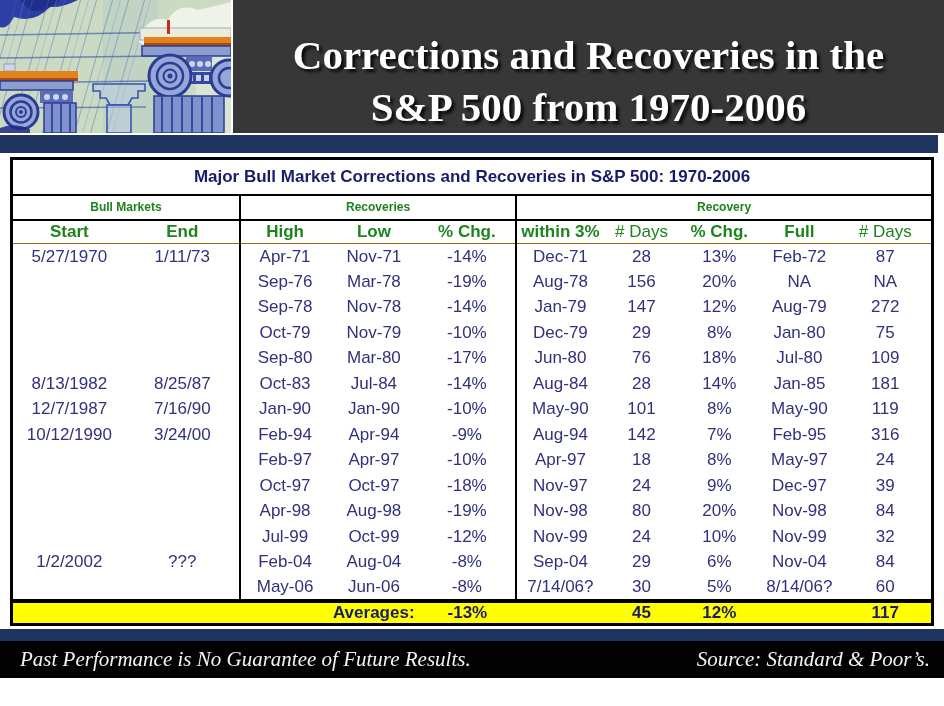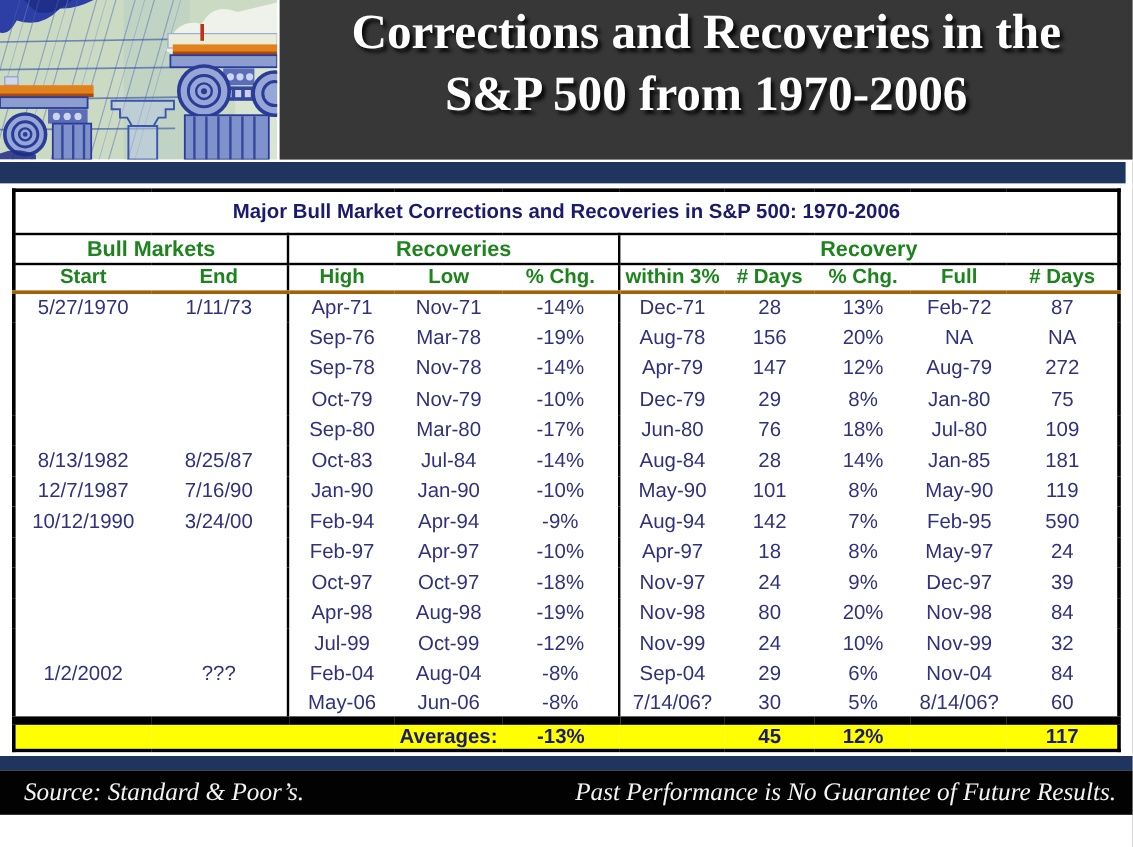--- a/index.html
+++ b/index.html
@@ -12,21 +12,21 @@
     font-family: "Liberation Sans", sans-serif;
   }
   
   .header { display: flex; height: 133px; width: 100%; }
   .artwork { width: 231px; height: 133px; flex: 0 0 auto; }
   .artwork svg { display: block; }
   .banner {
     flex: 1 1 auto; height: 133px;
     background: #373737;
     margin-left: 2px;
-    display: flex; flex-direction: column; justify-content: flex-start; align-items: center;
+    display: flex; flex-direction: column; justify-content: flex-end; align-items: center;
     text-align: center;
   }
   .banner .line {
     color: #ffffff;
     font-family: "Liberation Serif", serif;
     font-weight: bold;
     font-size: 41px;
     line-height: 52px;
     text-shadow: 3px 3px 3px #0b0b0b;
     white-space: nowrap;
@@ -53,41 +53,41 @@
     height: 36px;
     border-bottom: 2px solid #000000;
     color: #1b1b6b;
     font-size: 17px;
     font-weight: bold;
   }
   tr.t-groups th {
     height: 25px;
     border-bottom: 2px solid #000000;
     color: #1d841d;
-    font-size: 18px;
+    font-size: 12px;
     font-weight: bold;
   }
   tr.t-cols th {
     height: 24px;
-    border-bottom: 3px solid #a16207;
+    border-bottom: 1px solid #a16207;
     color: #1d841d;
     font-size: 17px;
     font-weight: bold;
   }
-  tr.t-cols th.reg { font-weight: bold; text-align: center; }
+  tr.t-cols th.reg { font-weight: normal; text-align: center; }
   tbody td {
     height: 25.5px;
     color: #31317d;
     font-size: 17px;
   }
   .div-r { border-right: 2px solid #000000; }
   tr.averages td {
     height: 23px;
     background: #ffff00;
-    border-top: 7px solid #000000;
+    border-top: 4px solid #000000;
     color: #1b1b6b;
     font-size: 17px;
     font-weight: bold;
   }
   tr.averages td.lbl { text-align: right; padding-right: 4px; }
   
   .gap-b { height: 3px; background: #ffffff; }
   .navy-strip { height: 12px; background: #1f3560; }
   .footer {
     height: 37px; background: #020202;
@@ -275,21 +275,21 @@
             <td>20%</td>
             <td>NA</td>
             <td>NA</td>
           </tr>
           <tr>
             <td></td>
             <td class="div-r"></td>
             <td>Sep-78</td>
             <td>Nov-78</td>
             <td class="div-r">-14%</td>
-            <td>Apr-79</td>
+            <td>Jan-79</td>
             <td>147</td>
             <td>12%</td>
             <td>Aug-79</td>
             <td>272</td>
           </tr>
           <tr>
             <td></td>
             <td class="div-r"></td>
             <td>Oct-79</td>
             <td>Nov-79</td>
@@ -339,21 +339,21 @@
           <tr>
             <td>10/12/1990</td>
             <td class="div-r">3/24/00</td>
             <td>Feb-94</td>
             <td>Apr-94</td>
             <td class="div-r">-9%</td>
             <td>Aug-94</td>
             <td>142</td>
             <td>7%</td>
             <td>Feb-95</td>
-            <td>590</td>
+            <td>316</td>
           </tr>
           <tr>
             <td></td>
             <td class="div-r"></td>
             <td>Feb-97</td>
             <td>Apr-97</td>
             <td class="div-r">-10%</td>
             <td>Apr-97</td>
             <td>18</td>
             <td>8%</td>
@@ -435,17 +435,17 @@
             <td>117</td>
           </tr>
       </tfoot>
     </table>
   </div>
 
   <div class="gap-b"></div>
   <div class="navy-strip"></div>
 
   <div class="footer">
+    <div class="ftxt">Past Performance is No Guarantee of Future Results.</div>
     <div class="ftxt">Source: Standard &amp; Poor’s.</div>
-    <div class="ftxt">Past Performance is No Guarantee of Future Results.</div>
   </div>
 
 </div>
 
 </body></html>

